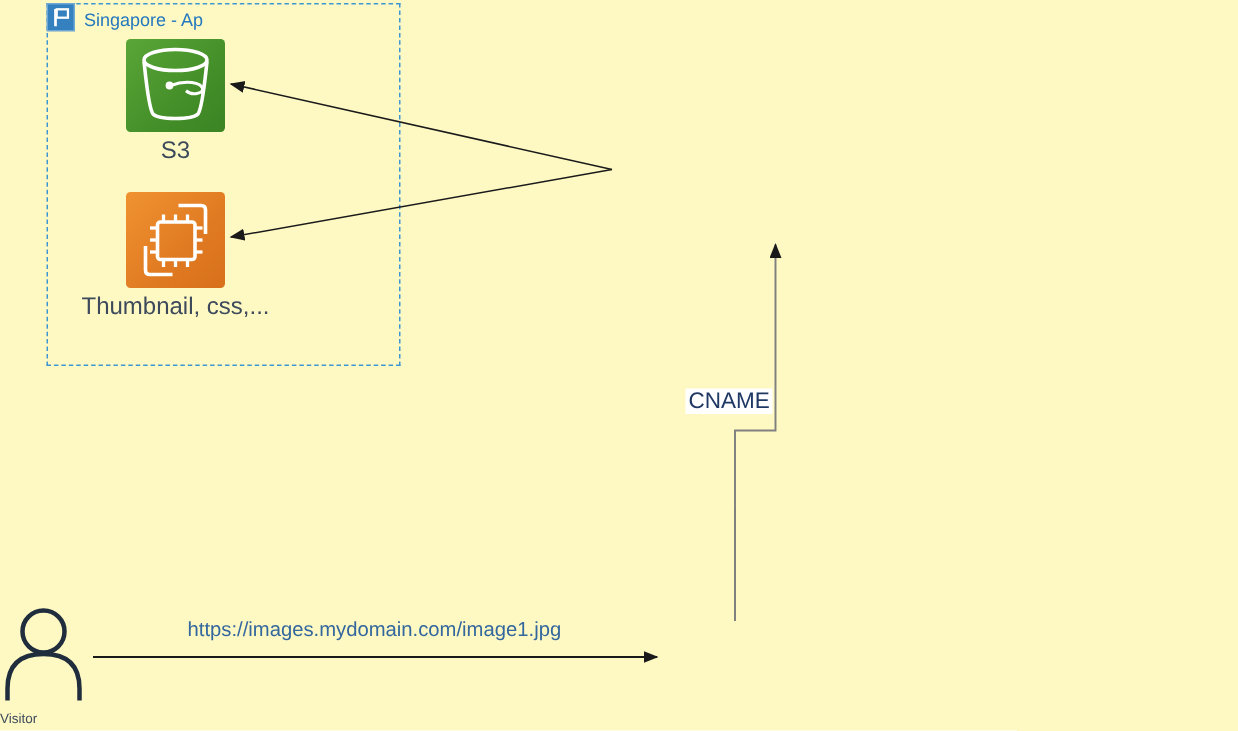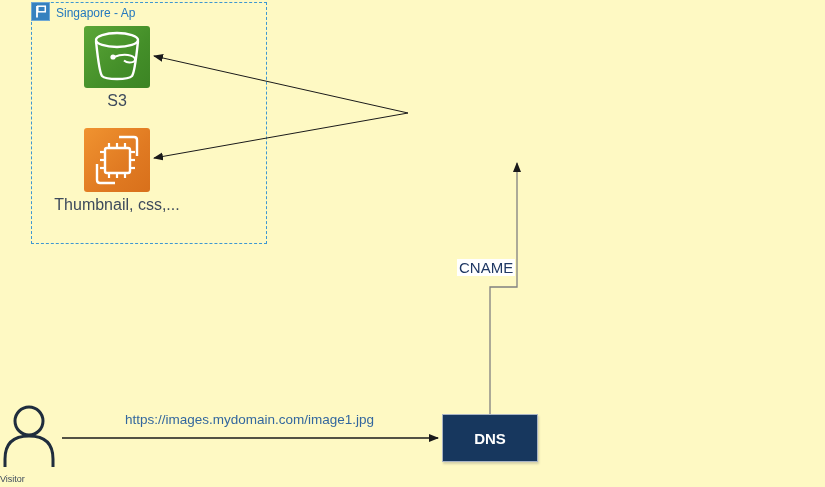--- a/index.html
+++ b/index.html
@@ -107,21 +107,20 @@
       </g>
       <path d="M35 9 H50 Q53 9 53 12 V28" fill="none" stroke="#fff" stroke-width="2.4"></path>
       <path d="M31 55 H16 Q13 55 13 52 V36" fill="none" stroke="#fff" stroke-width="2.4"></path>
     </svg>
   </div>
   <div class="abs node-label asset-label">Thumbnail, css,...</div>
 
 
   <div class="abs cname-label">CNAME</div>
 
-  <div class="abs dns-box">DNS</div>
 
   <div class="abs visitor-url">https://images.mydomain.com/image1.jpg</div>
 
   <svg class="abs visitor-icon" viewBox="0 0 58 64">
     <circle cx="27" cy="16" r="14" fill="none" stroke="#1F2D3D" stroke-width="3"></circle>
     <path d="M3 62 L3 54 C3 37 13 31 27 31 C41 31 51 37 51 54 L51 62" fill="none" stroke="#1F2D3D" stroke-width="3"></path>
   </svg>
   <div class="abs visitor-label">Visitor</div>
 
 </div>

